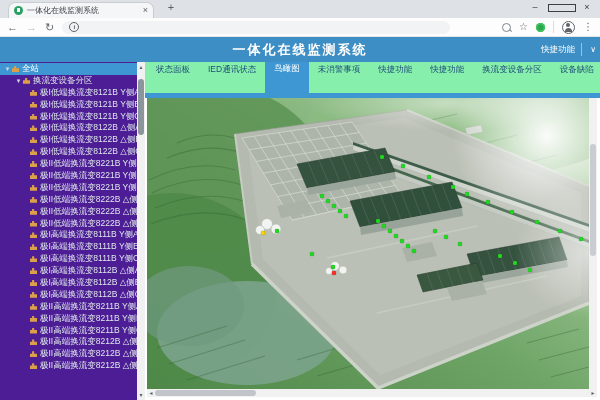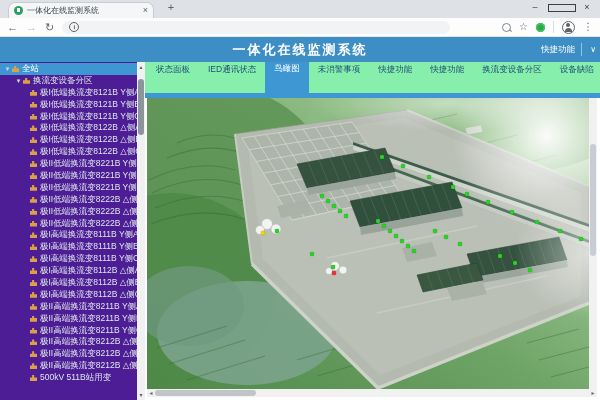--- a/index.html
+++ b/index.html
@@ -222,24 +222,20 @@
           <span>极II高端换流变8212B △侧A相</span>
         </div>
         <div class="trow" style="padding-left: 30px;">
           <span class="bicon"></span>
           <span>极II高端换流变8212B △侧B相</span>
         </div>
         <div class="trow" style="padding-left: 30px;">
           <span class="bicon"></span>
           <span>极II高端换流变8212B △侧C相</span>
         </div>
-        <div class="trow" style="padding-left: 30px;">
-          <span class="bicon"></span>
-          <span>500kV 511B站用变</span>
-        </div>
       </div>
     <div id="side-scroll">
       <span class="sarr up">▴</span>
       <div id="side-thumb"></div>
       <span class="sarr down">▾</span>
     </div>
   </div>
 
   <div id="main">
     <div id="tabbar">

